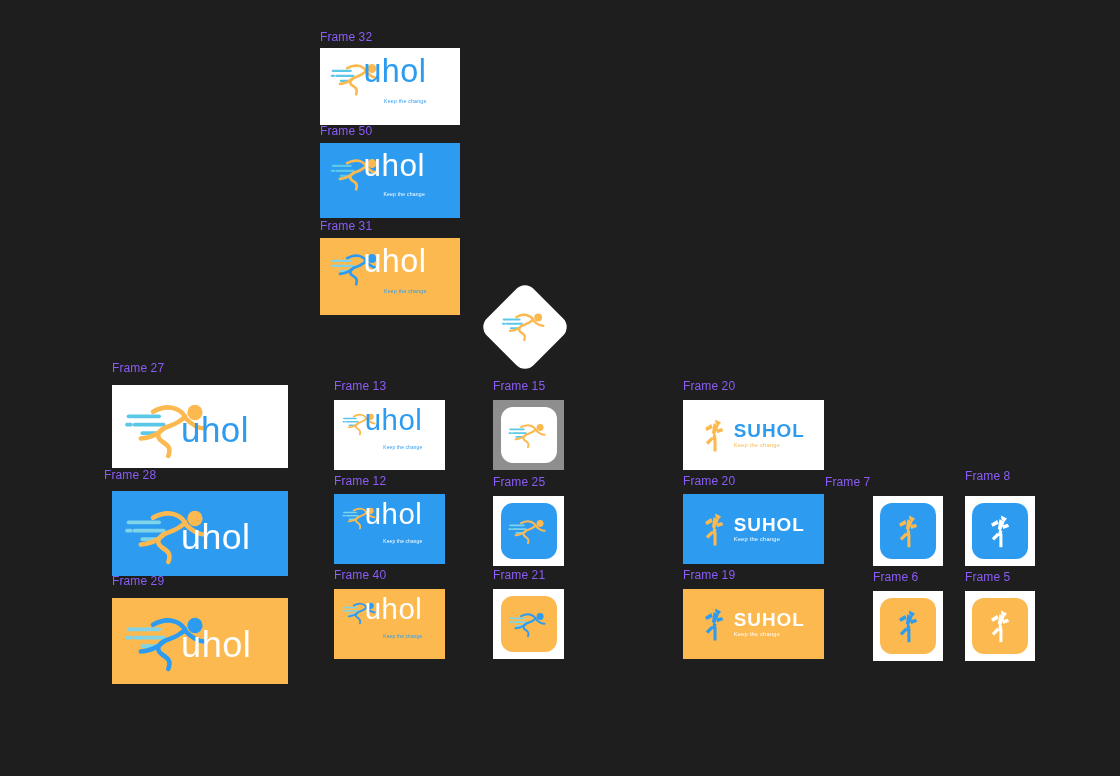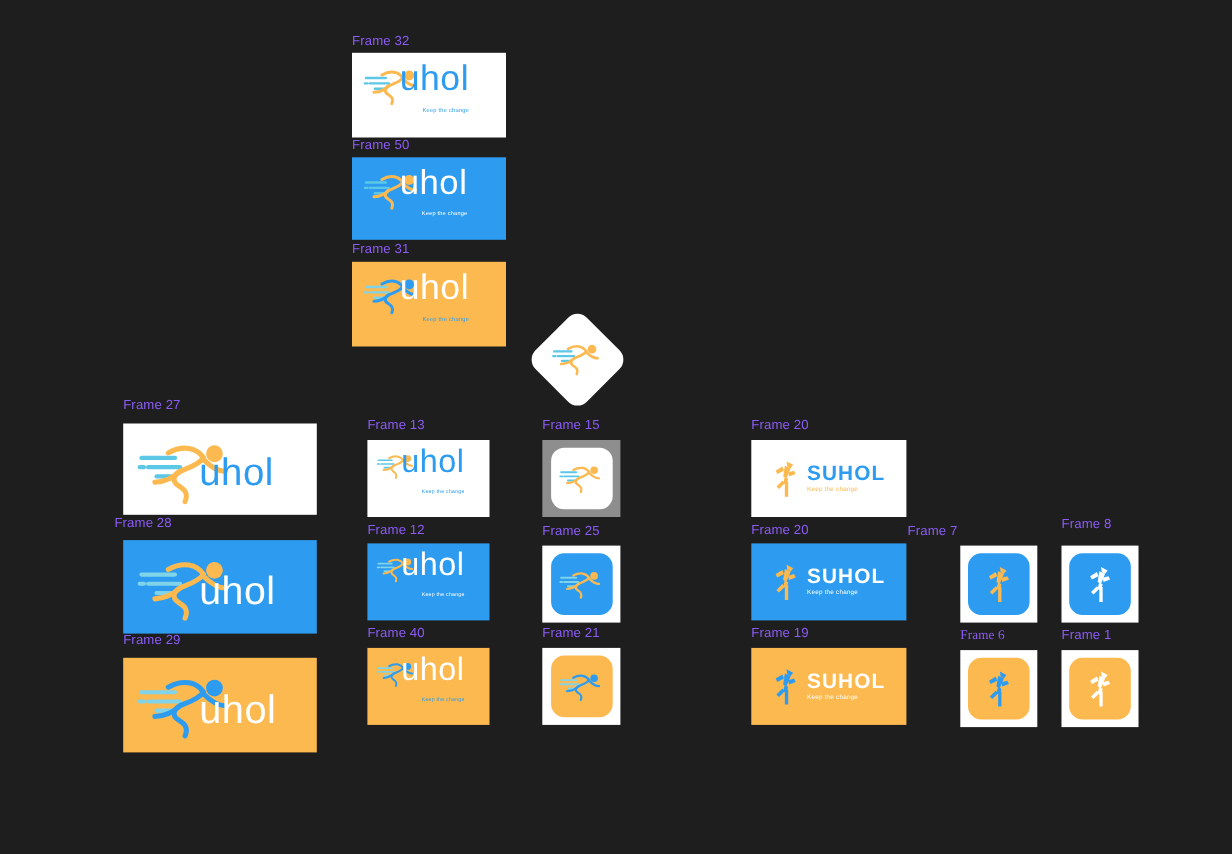--- a/index.html
+++ b/index.html
@@ -377,37 +377,37 @@
       <path d="M30 14 L44 20 L40 30 L34 44 L26 40 Z"></path>
       <path d="M28 26 L12 34 L8 26 L24 16 Z"></path>
       <path d="M30 40 L38 46 L34 60 L26 56 Z"></path>
       <path d="M30 52 L38 52 L38 88 L30 88 Z"></path>
       <path d="M30 56 L16 70 L10 64 L24 50 Z"></path>
       <path d="M38 30 L52 26 L56 34 L40 40 Z"></path>
     </g>
   </svg>
     </div>
   </div>
-<div class="frame-label" style="left: 873px; top: 570px; font-family: Liberation Serif, serif;">Frame 6</div>
+<div class="frame-label" style="left: 873px; top: 570px;">Frame 6</div>
 <div class="frame-body" style="left: 873px; top: 591px; width: 70px; height: 70px; background: rgb(255, 255, 255);">
     <div style="width: 56px; height: 56px; border-radius: 12px; background: rgb(252, 185, 80); display: flex; align-items: center; justify-content: center;">
   <svg width="24.304" height="34.72" viewBox="0 0 64 92">
     <g fill="#2d9cf0">
       <path d="M34 4 L50 12 L44 20 L36 16 Z"></path>
       <path d="M30 14 L44 20 L40 30 L34 44 L26 40 Z"></path>
       <path d="M28 26 L12 34 L8 26 L24 16 Z"></path>
       <path d="M30 40 L38 46 L34 60 L26 56 Z"></path>
       <path d="M30 52 L38 52 L38 88 L30 88 Z"></path>
       <path d="M30 56 L16 70 L10 64 L24 50 Z"></path>
       <path d="M38 30 L52 26 L56 34 L40 40 Z"></path>
     </g>
   </svg>
     </div>
   </div>
-<div class="frame-label" style="left: 965px; top: 570px;">Frame 1</div>
+<div class="frame-label" style="left: 965px; top: 570px;">Frame 5</div>
 <div class="frame-body" style="left: 965px; top: 591px; width: 70px; height: 70px; background: rgb(255, 255, 255);">
     <div style="width: 56px; height: 56px; border-radius: 12px; background: rgb(252, 185, 80); display: flex; align-items: center; justify-content: center;">
   <svg width="24.304" height="34.72" viewBox="0 0 64 92">
     <g fill="#ffffff">
       <path d="M34 4 L50 12 L44 20 L36 16 Z"></path>
       <path d="M30 14 L44 20 L40 30 L34 44 L26 40 Z"></path>
       <path d="M28 26 L12 34 L8 26 L24 16 Z"></path>
       <path d="M30 40 L38 46 L34 60 L26 56 Z"></path>
       <path d="M30 52 L38 52 L38 88 L30 88 Z"></path>
       <path d="M30 56 L16 70 L10 64 L24 50 Z"></path>

